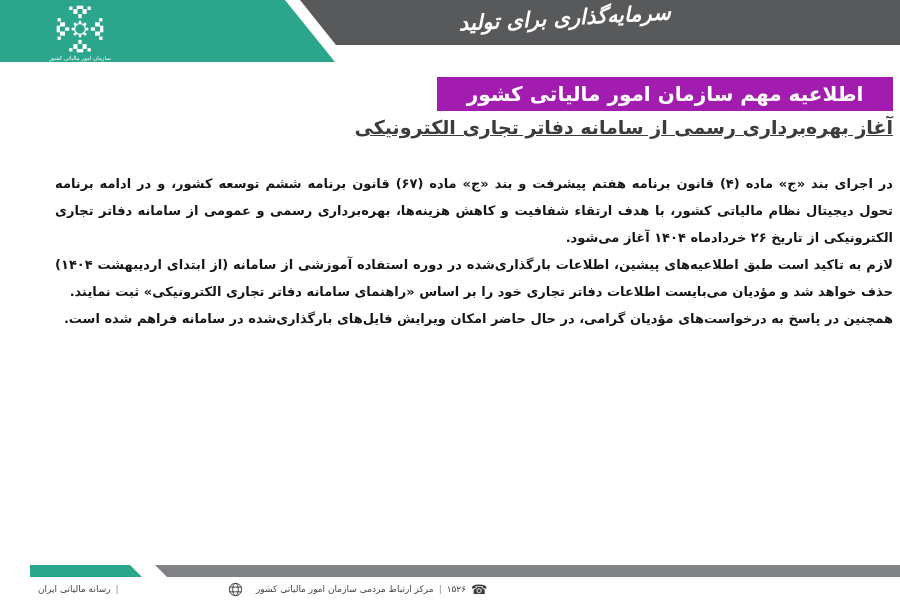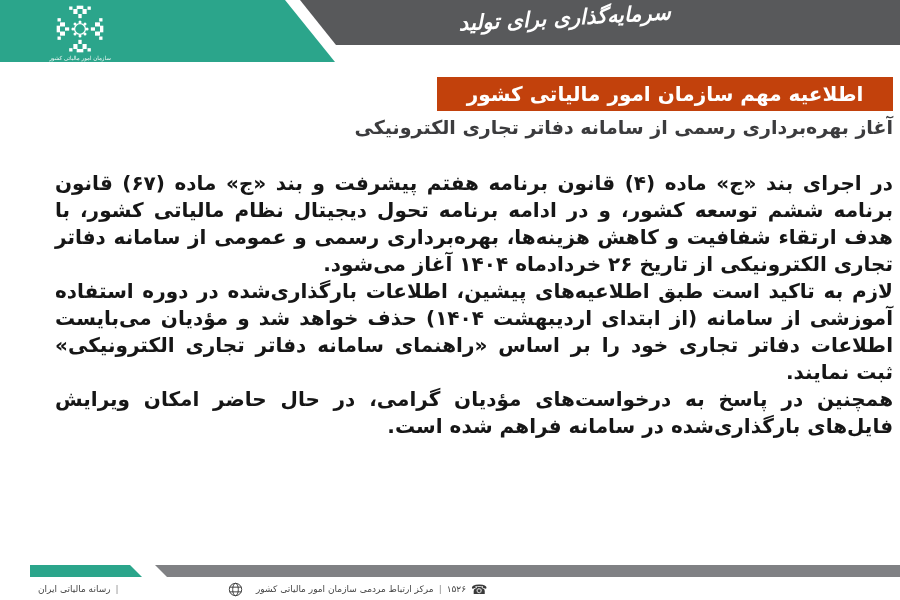--- a/index.html
+++ b/index.html
@@ -28,35 +28,35 @@
   .calligraphy {
     position:absolute; left:455px; top:6px; width:220px; height:36px;
     color:#ffffff; font-size:21px; font-weight:bold; font-style:italic;
     direction:rtl; text-align:center; transform:rotate(-3deg);
     letter-spacing:1px; white-space:nowrap;
   }
 
   
   .banner {
     position:absolute; left:437px; top:77px; width:456px; height:34px;
-    background:#c2410c; color:#ffffff;
+    background:#a21caf; color:#ffffff;
     font-size:20px; font-weight:bold; line-height:34px;
     text-align:center; direction:rtl;
   }
   .subtitle {
     position:absolute; right:7px; top:116px; width:600px;
     color:#3c3c3e; font-size:19px; font-weight:bold;
-    direction:rtl; text-align:right;
+    direction:rtl; text-align:right;text-decoration:underline;
   }
 
   
   .body-text {
     position:absolute; left:55px; top:170px; width:838px;
     direction:rtl; text-align:justify; text-align-last:right;
-    color:#161616; font-size:20px; font-weight:bold; line-height:27px;
+    color:#161616; font-size:13px; font-weight:bold; line-height:27px;
   }
   .body-text p { margin:0; }
 
   
   .ftr-teal {
     position:absolute; left:30px; top:565px; width:115px; height:12px;
     background:#2ba58b;
     clip-path:polygon(0 0, 100px 0, 112px 12px, 0 12px);
   }
   .ftr-gray {

